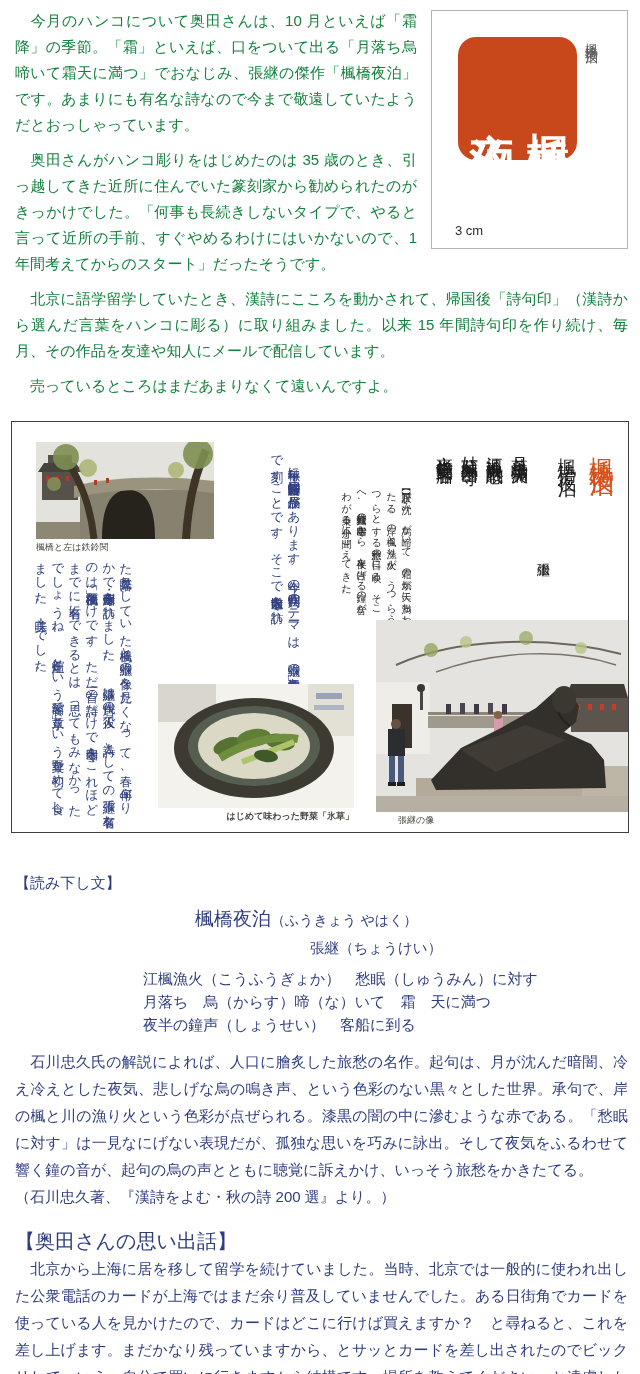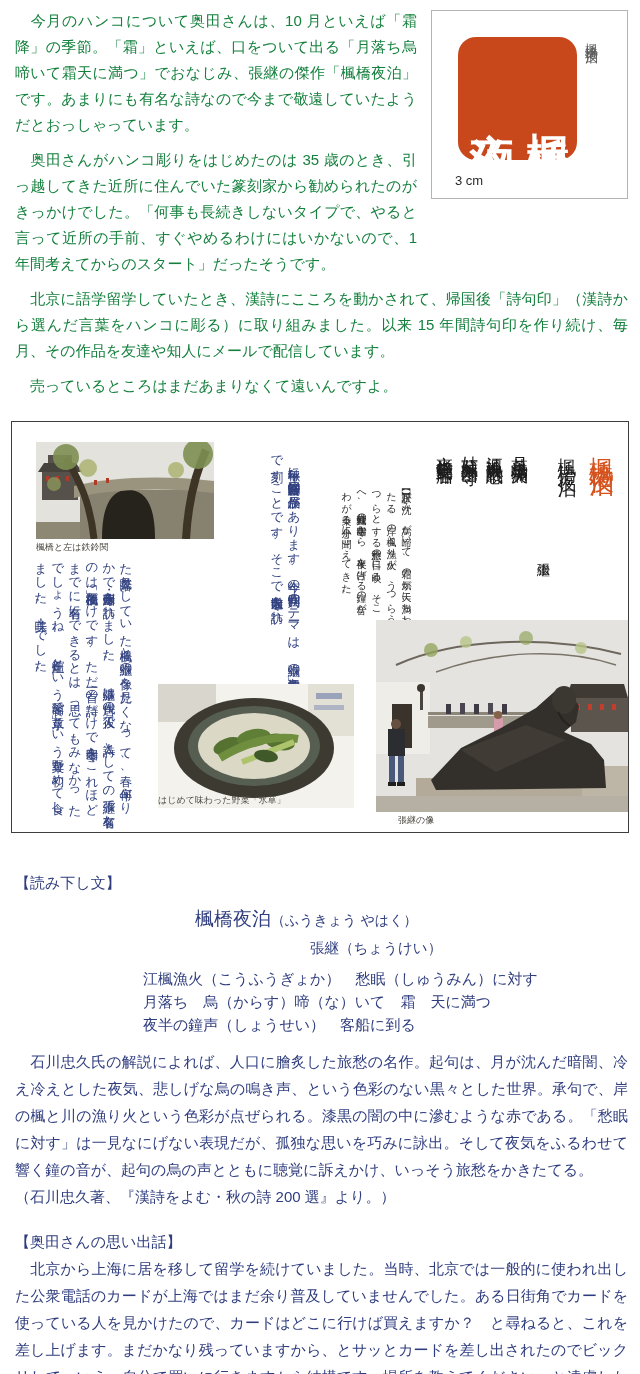--- a/index.html
+++ b/index.html
@@ -12,21 +12,21 @@
 
   
   .intro { position:relative; min-height:372px; }
   .intro p {
     font-size:15px; line-height:26px; color:#15803d;
     text-align:justify; margin:0 0 9px 0;
   }
   .intro p.narrow { width:402px; }
   .seal-figure {
     position:absolute; top:2px; right:0;
-    width:197px; height:189px; border:1px solid #b4b4b4; background:#fff;
+    width:197px; height:239px; border:1px solid #b4b4b4; background:#fff;
   }
   .seal-stamp {
     position:absolute; left:26px; top:26px; width:119px; height:123px;
     background:#c8481c; border-radius:18px;
     writing-mode:vertical-rl; text-orientation:upright;
     color:#fff; font-family:"Liberation Serif", serif; font-weight:bold;
     font-size:45px; line-height:57px; letter-spacing:6px;
     padding-top:7px; text-align:center;
   }
   .seal-side-label {
@@ -61,37 +61,37 @@
   }
   .mag-body-b {
     position:absolute; left:20px; top:132px; height:266px;
     font-family:"Liberation Serif", serif; font-size:12.5px; line-height:17px; color:#31417f;
   }
   .photo { position:absolute; display:block; }
   .caption { position:absolute; font-size:9px; color:#4c4840; }
   .bridge-photo { left:24px; top:20px; }
   .bridge-caption { left:24px; top:119px; }
   .food-photo { left:146px; top:262px; }
-  .food-caption { left:146px; top:372px; width:196px; text-align:left; }
+  .food-caption { left:146px; top:388px; width:196px; text-align:right;font-weight:bold; }
   .statue-photo { left:364px; top:198px; }
   .statue-caption { left:366px; top:392px;margin-left:20px; }
 
   
   .yomi { margin-top:41px; color:#2f3d7e; }
   .yomi-heading { font-size:15px; }
   .yomi-title-line { margin:13px 0 0 180px; }
   .yomi-title-line .yt { font-size:19px; }
   .yomi-title-line .yr { font-size:14px; }
   .yomi-author { margin:7px 0 0 295px; font-size:14.5px; }
   .yomi-lines { margin:9px 0 0 128px; font-size:15px; }
   .yomi-lines div { line-height:23px; }
   .commentary { margin-top:12px; font-size:15px; line-height:27px; color:#2f3d7e; text-align:justify; }
   .source-line { font-size:15px; line-height:27px; color:#2f3d7e; }
   .memory { margin-top:18px; color:#2f3d7e; }
-  .memory-heading { font-size:15px; line-height:27px; }
+  .memory-heading { font-size:20px; line-height:27px; }
   .memory-body { font-size:15px; line-height:27px; text-align:justify; margin:0; }
 </style>
 </head>
 <body>
 
 <div class="page">
 
   <section class="intro">
     <aside class="seal-figure">
       <div class="seal-stamp">

